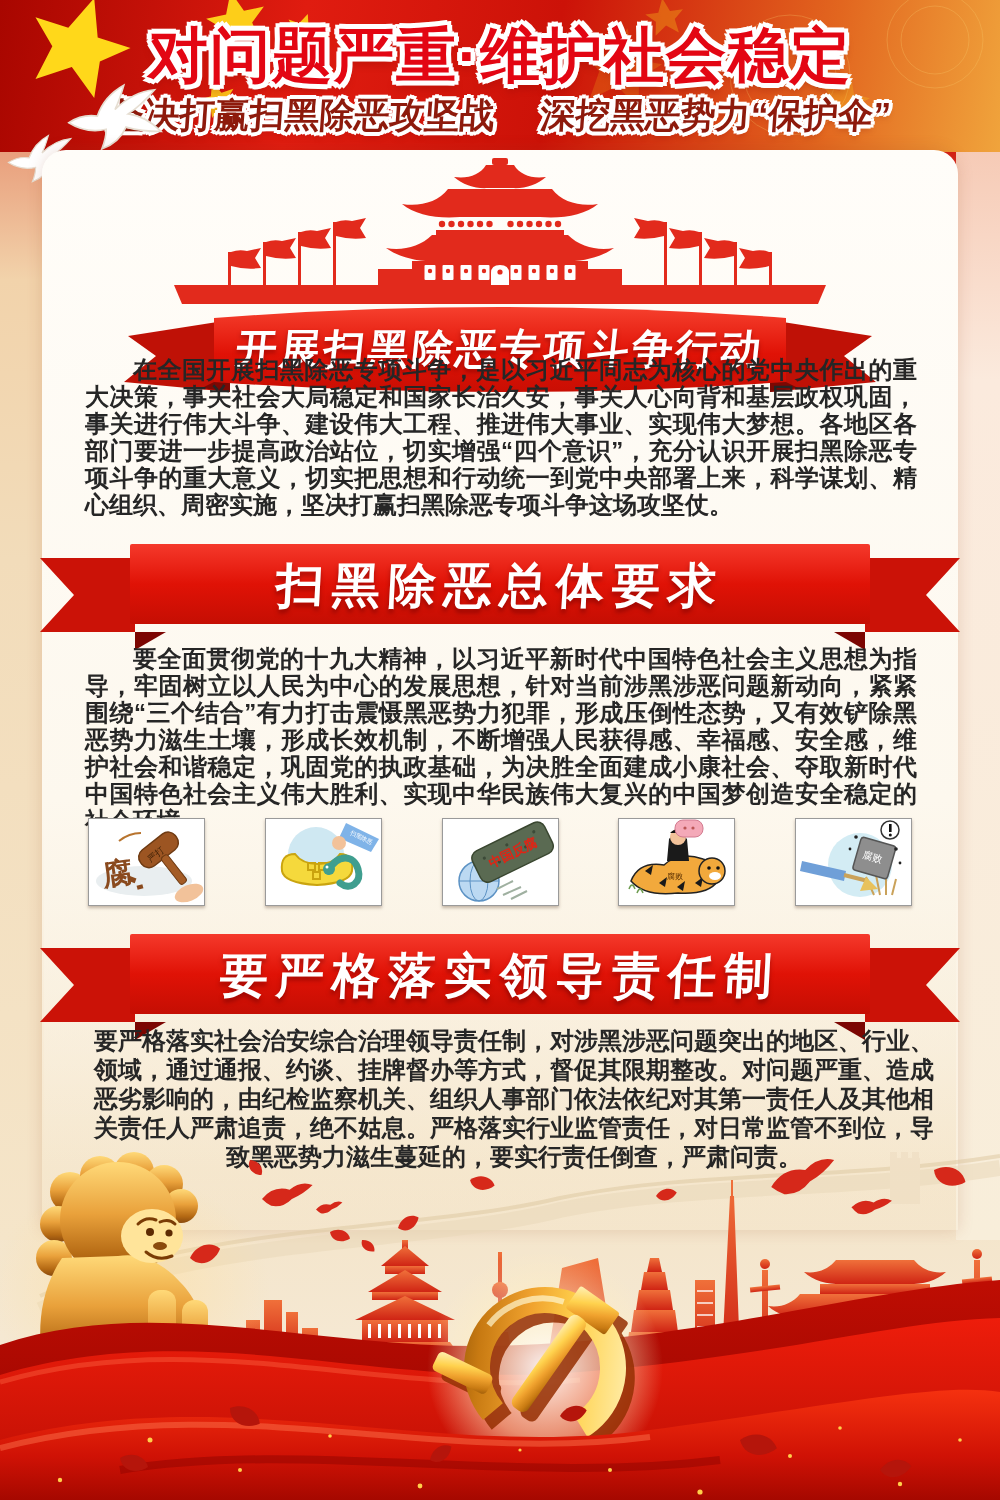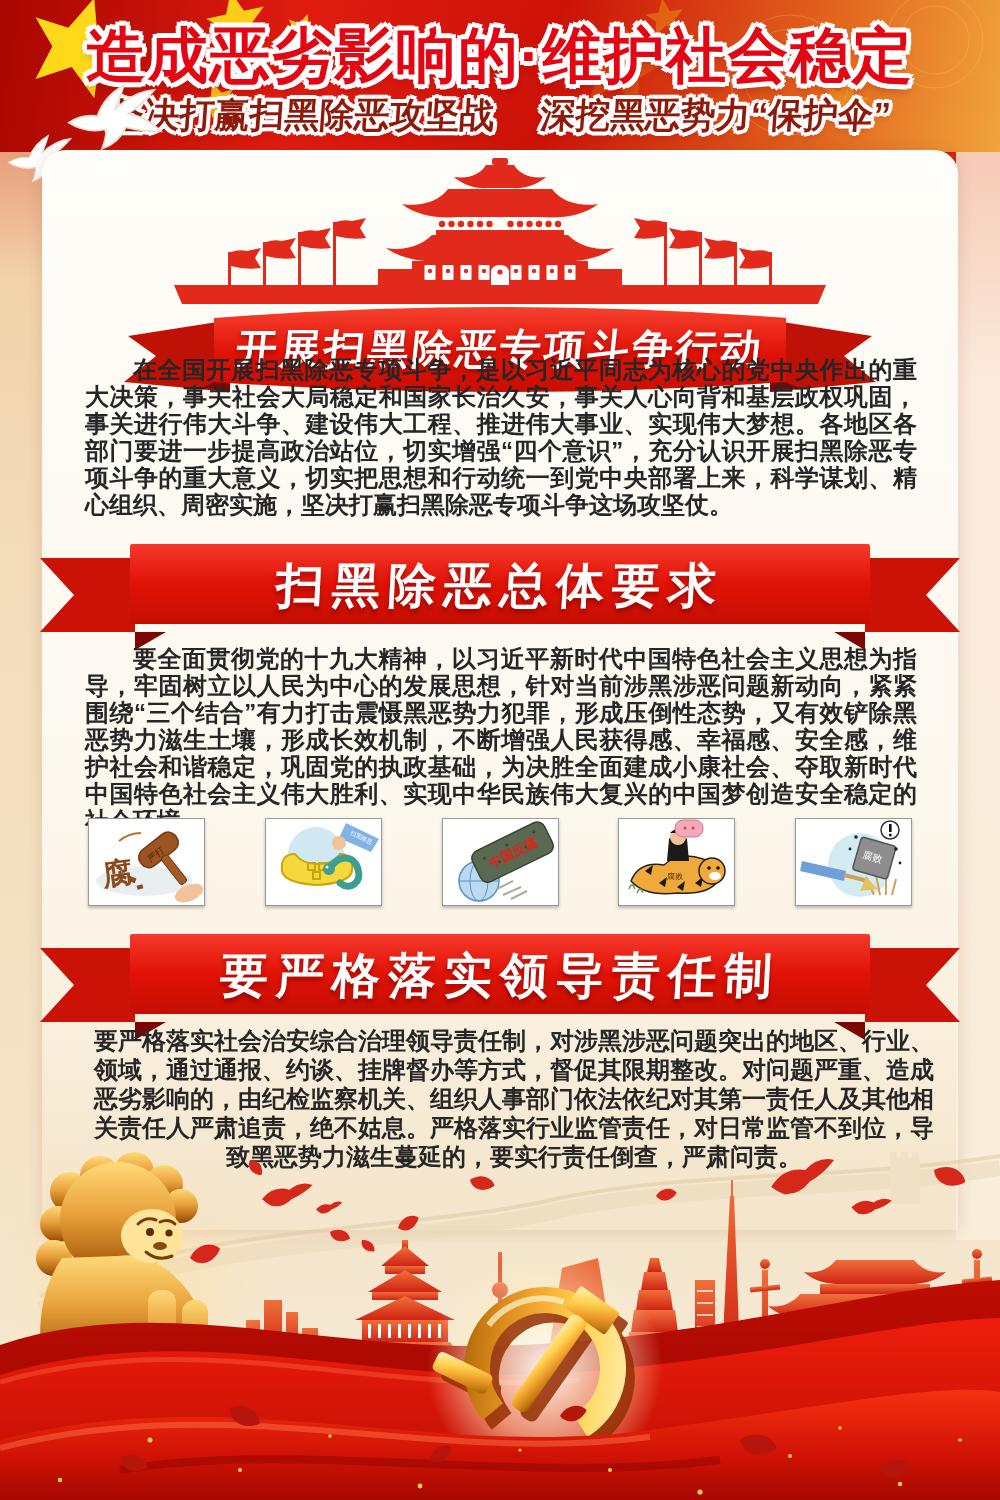--- a/index.html
+++ b/index.html
@@ -78,21 +78,21 @@
       <g fill="#ffd81a">
         <use href="#star" transform="translate(78,48) scale(1.05) rotate(18)"></use>
         <use href="#star" transform="translate(237,22) scale(.62) rotate(-12)" opacity=".95"></use>
         <use href="#star" transform="translate(302,30) scale(.34) rotate(20)" opacity=".9"></use>
         <use href="#star" transform="translate(218,100) scale(.38) rotate(-18)" opacity=".85"></use>
         <use href="#star" transform="translate(620,70) scale(.85) rotate(10)" opacity=".18"></use>
         <use href="#star" transform="translate(665,18) scale(.4) rotate(-8)" opacity=".3"></use>
         <use href="#star" transform="translate(845,100) scale(.5) rotate(14)" opacity=".25"></use>
       </g>
     </svg>
-    <div class="title">造成恶劣影响的·维护社会稳定</div>
+    <div class="title">对问题严重·维护社会稳定</div>
     <div class="subtitle">
       <span>坚决打赢扫黑除恶攻坚战</span>
       <span>深挖黑恶势力“保护伞”</span>
     </div>
   </div>
 
   <svg class="dove1" width="110" height="78" viewBox="0 0 100 70">
     <path d="M8,42 Q20,34 34,36 Q40,18 58,8 Q54,22 50,30 Q66,14 86,12 Q74,26 62,34 Q78,36 92,50 Q74,50 60,46 Q54,60 38,66 Q42,56 42,48 Q24,52 8,42 Z" fill="#ffffff" stroke="#e6ded2" stroke-width="1.5"></path>
   </svg>
   <svg class="dove2" width="80" height="58" viewBox="0 0 100 70">

